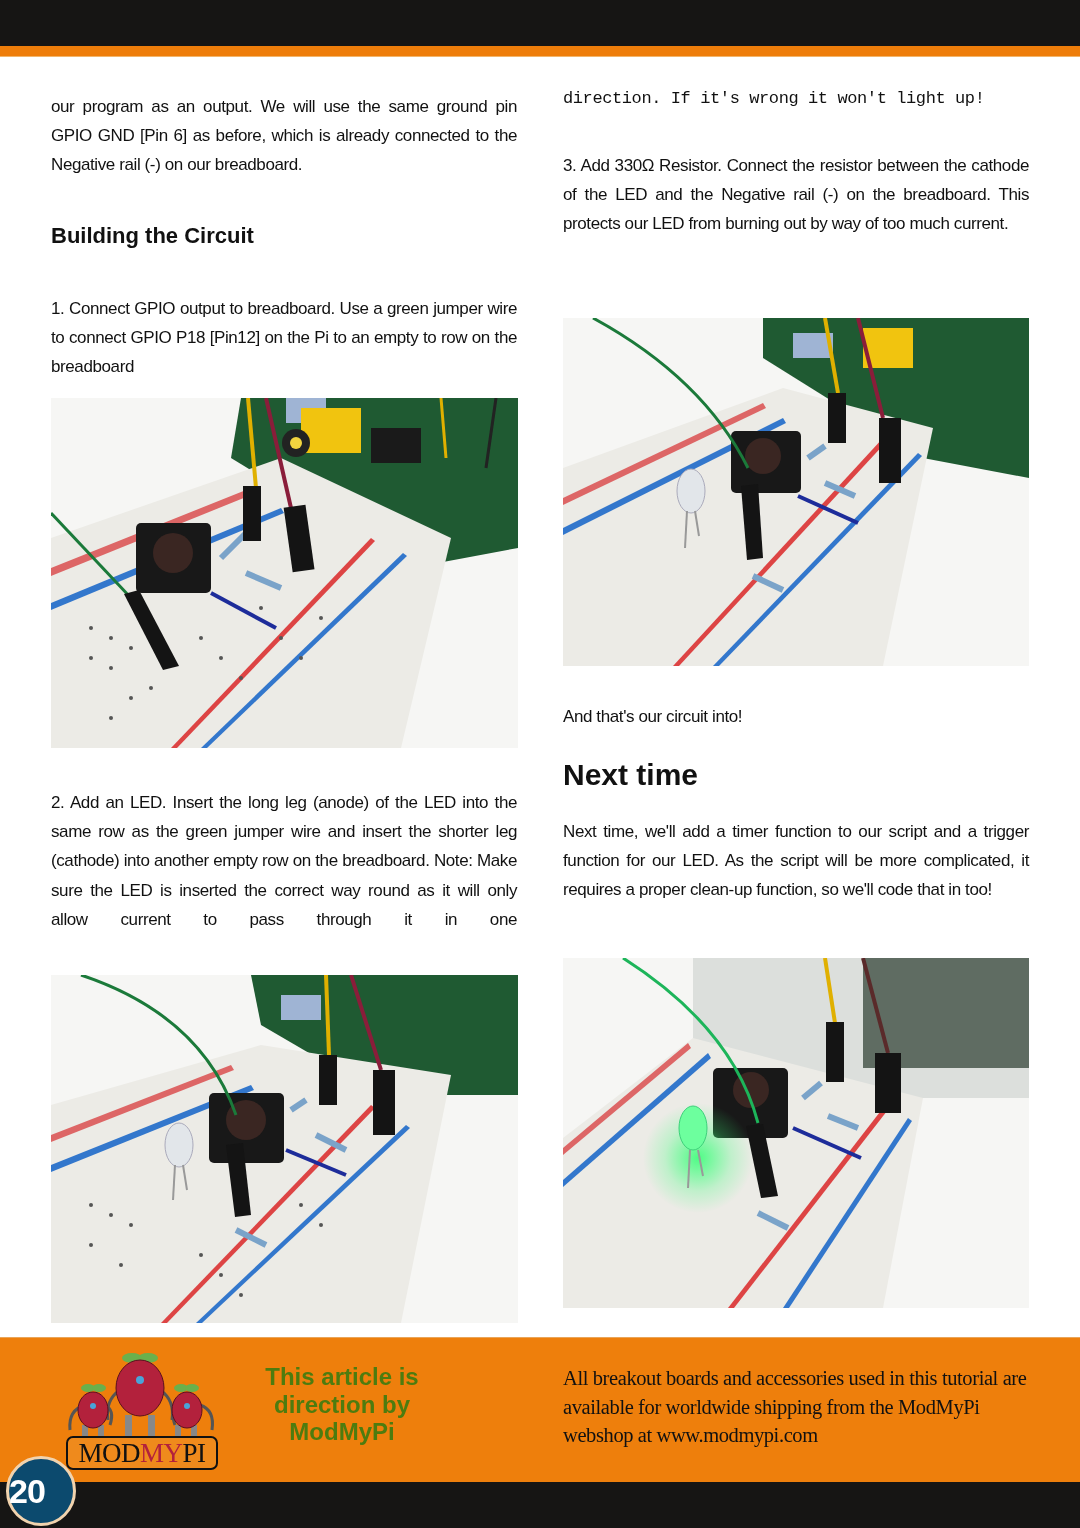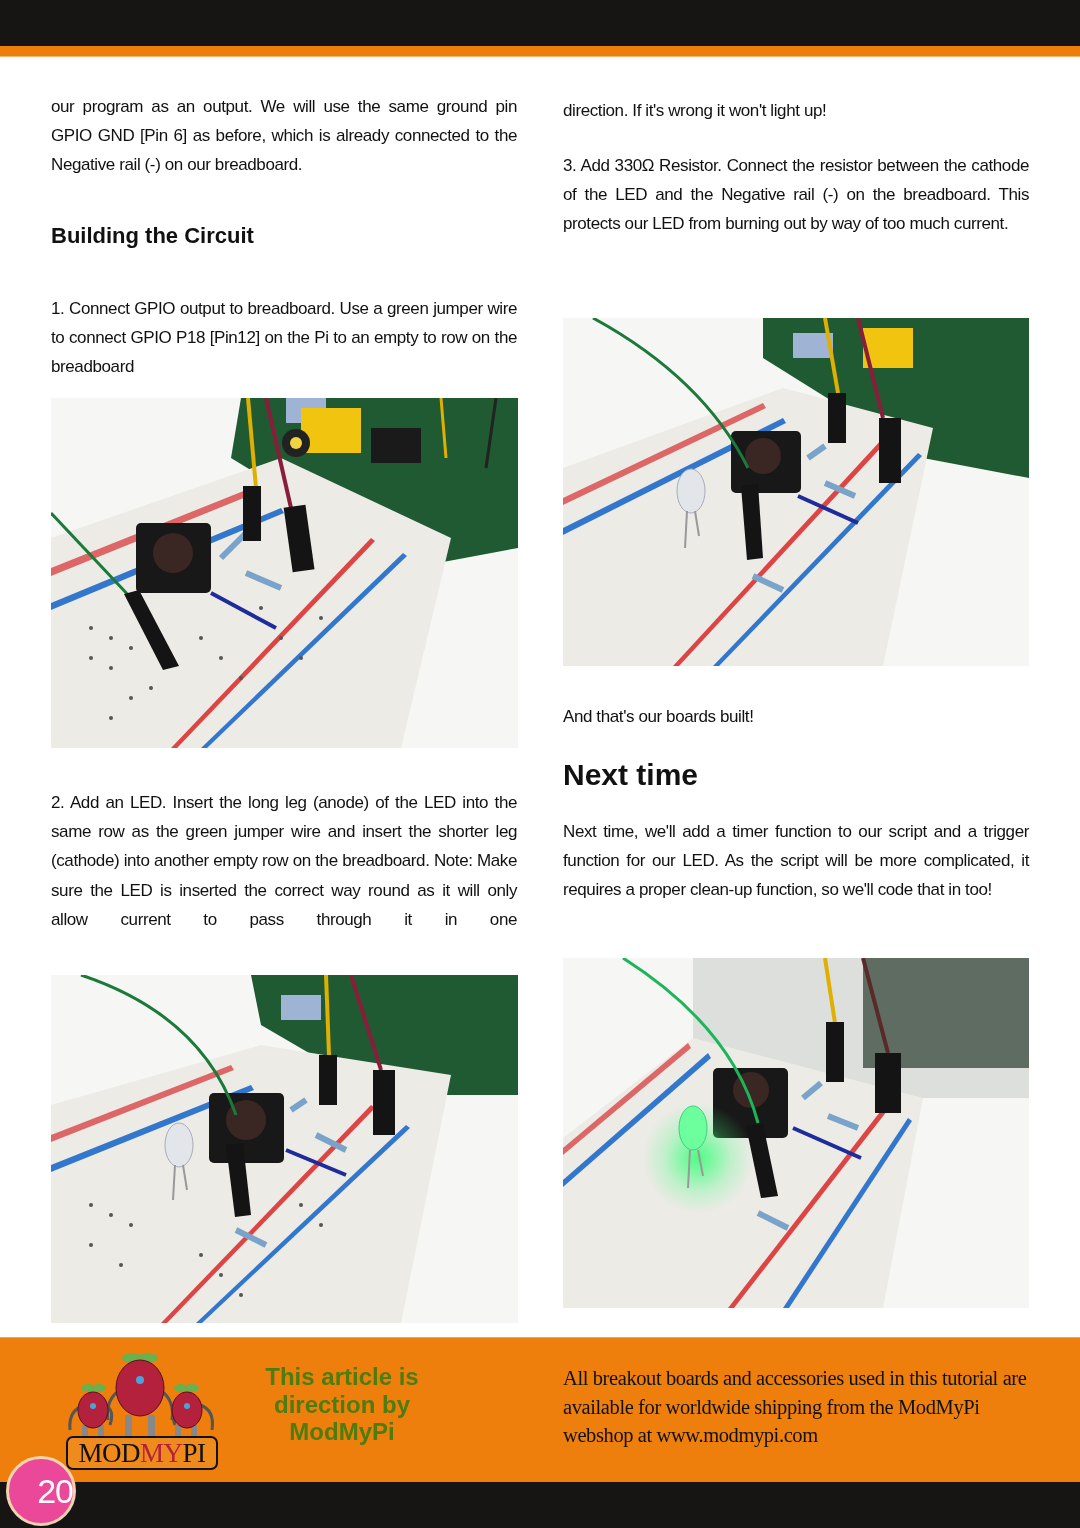--- a/index.html
+++ b/index.html
@@ -25,22 +25,22 @@
   .footer-black { position: absolute; left: 0; top: 1482px; width: 1080px; height: 46px; background: #161514; }
 
   .sponsor-text { position: absolute; left: 232px; top: 1363px; width: 220px; text-align: center; font-size: 24px; font-weight: bold; line-height: 27.5px; color: #4d7c0f; }
   .shop-text { position: absolute; left: 563px; top: 1364px; width: 470px; font-size: 20.5px; line-height: 28.5px; color: #111; letter-spacing: -0.4px; font-family: Liberation Serif, serif; }
 
   .logo { position: absolute; left: 60px; top: 1350px; width: 160px; height: 122px; }
   .logo-word { position: absolute; left: 66px; top: 1436px; width: 152px; height: 34px; border: 2.5px solid #111; border-radius: 7px; background: #ef8a1c;
     font-family: "Liberation Serif", serif; font-size: 27px; line-height: 30px; text-align: center; letter-spacing: -0.5px; color: #111; }
   .logo-word .my { color: #b3213c; }
 
-  .page-badge { position: absolute; left: 6px; top: 1456px; width: 70px; height: 70px; border-radius: 50%; background: #ec4899; border: 3px solid #f1d3ae;
-    color: #fff; font-weight: normal; font-size: 34px; line-height: 64px; text-align: right; letter-spacing: -1px; }
+  .page-badge { position: absolute; left: 6px; top: 1456px; width: 70px; height: 70px; border-radius: 50%; background: #0c4a6e; border: 3px solid #f1d3ae;
+    color: #fff; font-weight: bold; font-size: 34px; line-height: 64px; text-align: left; letter-spacing: -1px; }
 </style>
 </head>
 <body>
 
 <div class="top-bar"></div>
 <div class="top-stripe"></div>
 
 <p class="col col-left para" style="top:92px;">our program as an output. We will use the same ground pin GPIO GND [Pin 6] as before, which is already connected to the Negative rail (-) on our breadboard.</p>
 <h2 class="col col-left heading" style="top:223px;">Building the Circuit</h2>
 <p class="col col-left para" style="top:294px;">1. Connect GPIO output to breadboard. Use a green jumper wire to connect GPIO P18 [Pin12] on the Pi to an empty to row on the breadboard</p>
@@ -127,21 +127,21 @@
         <circle cx="70" cy="290" r="2"></circle>
       <circle cx="150" cy="280" r="2"></circle>
         <circle cx="170" cy="300" r="2"></circle>
         <circle cx="190" cy="320" r="2"></circle>
         <circle cx="250" cy="230" r="2"></circle>
         <circle cx="270" cy="250" r="2"></circle>
     </g>
   </svg>
 </div>
 
-<p class="col col-right para" style="top:96px;">direction. If it's wrong it won't light up!</p>
+<p class="col col-right para" style="top:84px;font-family:Liberation Mono, monospace;">direction. If it's wrong it won't light up!</p>
 <p class="col col-right para" style="top:151px;">3. Add 330Ω Resistor. Connect the resistor between the cathode of the LED and the Negative rail (-) on the breadboard. This protects our LED from burning out by way of too much current.</p>
 
 <div class="photo" style="left:563px; top:318px; width:466px; height:348px;" aria-label="Breadboard with LED, push button and 330 ohm resistor connected to negative rail">
   <svg viewBox="0 0 466 348" preserveAspectRatio="none">
     <rect width="466" height="348" fill="#f6f6f4"></rect>
     <polygon points="200,0 466,0 466,160 360,140 200,40" fill="#1f5a32"></polygon>
     <rect x="230" y="15" width="40" height="25" fill="#9fb4d4"></rect>
     <rect x="300" y="10" width="50" height="40" fill="#f1c40f"></rect>
     <polygon points="0,150 220,70 370,110 320,348 0,348" fill="#ecebe6"></polygon>
     <polygon points="0,180 200,85 203,90 0,187" fill="#d66"></polygon>
@@ -159,21 +159,21 @@
     <line x1="245" y1="140" x2="262" y2="128" stroke="#7aa3c9" stroke-width="6"></line>
     <line x1="262" y1="165" x2="292" y2="178" stroke="#7aa3c9" stroke-width="6"></line>
     <line x1="190" y1="258" x2="220" y2="272" stroke="#7aa3c9" stroke-width="6"></line>
     <line x1="262" y1="0" x2="275" y2="75" stroke="#e0b000" stroke-width="4"></line>
     <line x1="295" y1="0" x2="320" y2="100" stroke="#8a1d3a" stroke-width="4"></line>
     <rect x="265" y="75" width="18" height="50" fill="#141414"></rect>
     <rect x="316" y="100" width="22" height="65" fill="#141414"></rect>
   </svg>
 </div>
 
-<p class="col col-right para" style="top:702px;">And that's our boards built!</p>
+<p class="col col-right para" style="top:702px;">And that's our circuit into!</p>
 <h2 class="col col-right heading big" style="top:758px;">Next time</h2>
 <p class="col col-right para" style="top:817px;">Next time, we'll add a timer function to our script and a trigger function for our LED. As the script will be more complicated, it requires a proper clean-up function, so we'll code that in too!</p>
 
 <div class="photo" style="left:563px; top:958px; width:466px; height:350px;" aria-label="Completed circuit with green LED lit up">
   <svg viewBox="0 0 466 350" preserveAspectRatio="none">
     <defs>
       <radialGradient id="glow" cx="50%" cy="50%" r="50%">
         <stop offset="0%" stop-color="#3cff7a" stop-opacity="0.9"></stop>
         <stop offset="60%" stop-color="#3cff7a" stop-opacity="0.25"></stop>
         <stop offset="100%" stop-color="#3cff7a" stop-opacity="0"></stop>

